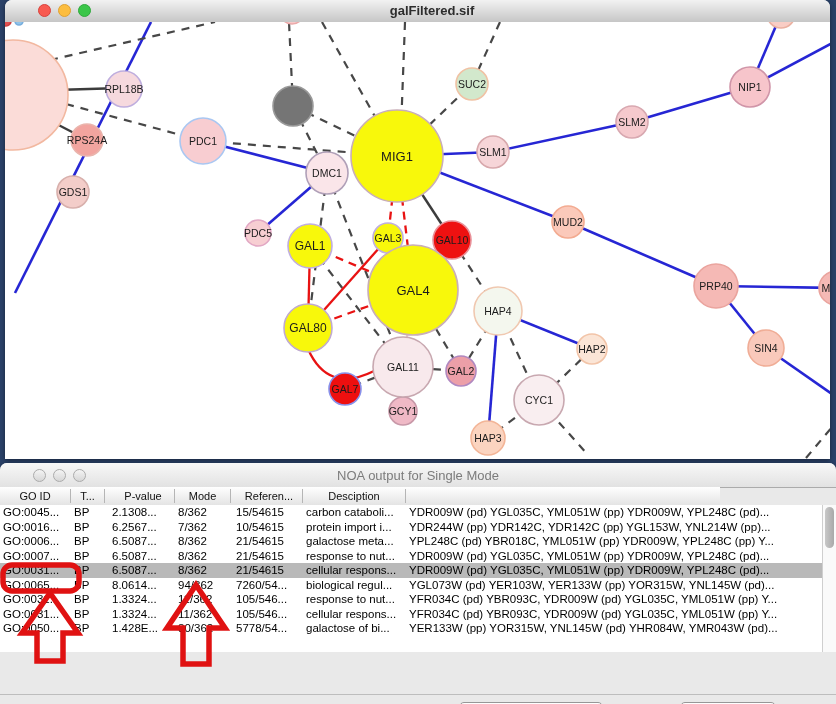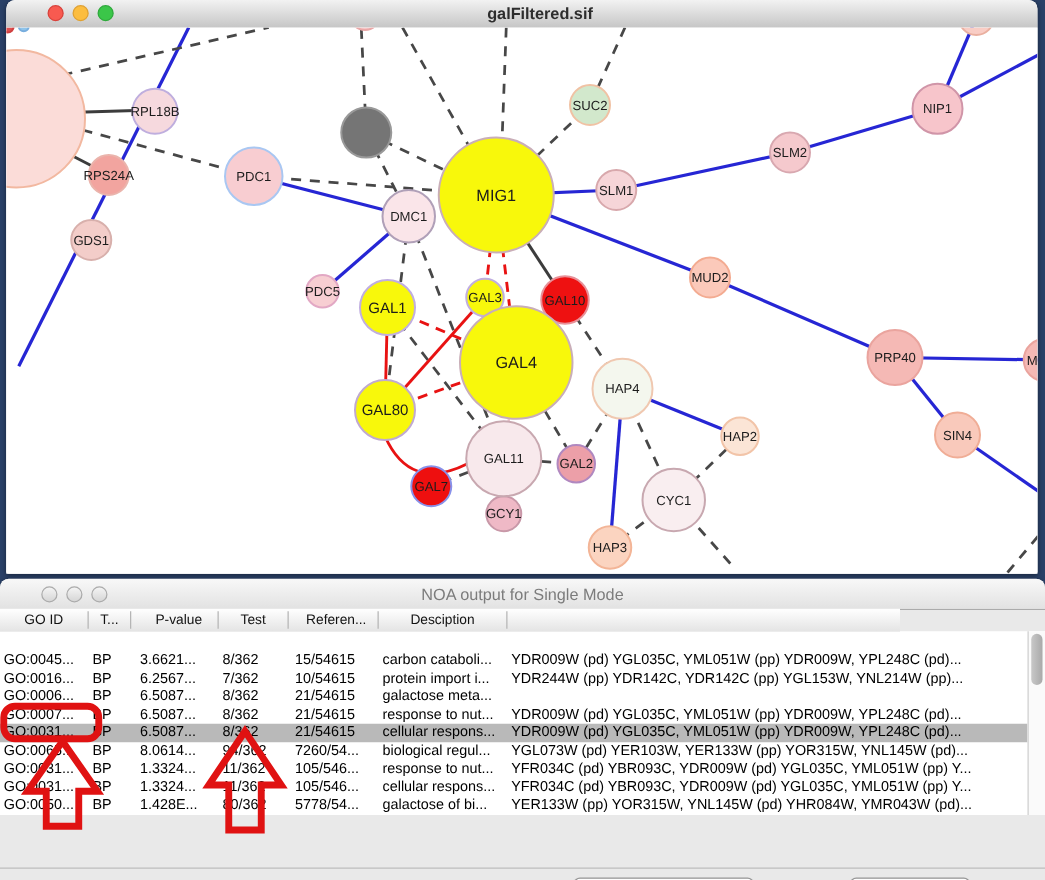--- a/index.html
+++ b/index.html
@@ -30,21 +30,21 @@
   #noa-window{left:0;top:463px;width:836px;height:241px;background:#e9e9e9;border-radius:7px 7px 0 0;}
   #noa-window .titlebar{height:24px;}
   #noa-window .title{top:5px;color:#7c7c7c;}
   #noa-window .lights{left:33px;top:6px;}
   #table-header{position:absolute;left:0;top:24px;width:720px;height:18px;
                 background:linear-gradient(#ffffff,#e4e4e4);border-bottom:1px solid #9e9e9e;
                 display:flex;align-items:center;font-size:11px;color:#111;}
   .hc{display:inline-block;box-sizing:border-box;text-align:center;border-right:1px solid #b5b5b5;
       height:14px;line-height:14px;overflow:hidden;white-space:nowrap;}
   #table-area{position:absolute;left:0;top:42px;width:836px;height:147px;background:#fff;}
-  #tbody{position:absolute;left:0;top:16px;width:822px;}
+  #tbody{position:absolute;left:0;top:0;width:822px;}
   .trow{display:flex;height:14.5px;font-size:11.5px;color:#000;align-items:center;background:#fff;}
   .trow.sel{background:#b9b9b9;}
   .tc{display:inline-block;box-sizing:border-box;padding-left:3px;white-space:nowrap;overflow:hidden;height:14px;line-height:14px;}
   .c0{width:71px;}.c1{width:34px;}.c2{width:70px;padding-left:7px;}.c3{width:56px;}
   .c4{width:72px;padding-left:5px;}.c5{width:103px;}.c6{flex:1;}
   #scrollbar{position:absolute;right:0;top:0;width:14px;height:147px;background:#fafafa;
              border-left:1px solid #cfcfcf;box-sizing:border-box;}
   #scrollthumb{position:absolute;left:2px;top:2px;width:9px;height:41px;border-radius:5px;
                background:linear-gradient(90deg,#c8c8c8,#a9a9a9);}
   #button-bar{position:absolute;left:0;top:189px;width:836px;height:52px;background:#e9e9e9;
@@ -197,31 +197,31 @@
       <div class="light li"></div>
       <div class="light li"></div>
     </div>
     <div class="title">NOA output for Single Mode</div>
   </div>
 
   <div id="table-header">
       <span class="hc c0">GO ID</span>
       <span class="hc c1">T...</span>
       <span class="hc c2">P-value</span>
-      <span class="hc c3">Test</span>
+      <span class="hc c3">Mode</span>
       <span class="hc c4">Referen...</span>
       <span class="hc c5">Desciption</span>
     </div>
 
   <div id="table-area">
     <div id="tbody">
         <div class="trow">
           <span class="tc c0">GO:0045...</span>
           <span class="tc c1">BP</span>
-          <span class="tc c2">3.6621...</span>
+          <span class="tc c2">2.1308...</span>
           <span class="tc c3">8/362</span>
           <span class="tc c4">15/54615</span>
           <span class="tc c5">carbon cataboli...</span>
           <span class="tc c6">YDR009W (pd) YGL035C, YML051W (pp) YDR009W, YPL248C (pd)...</span>
         </div>
         <div class="trow">
           <span class="tc c0">GO:0016...</span>
           <span class="tc c1">BP</span>
           <span class="tc c2">6.2567...</span>
           <span class="tc c3">7/362</span>
@@ -229,20 +229,21 @@
           <span class="tc c5">protein import i...</span>
           <span class="tc c6">YDR244W (pp) YDR142C, YDR142C (pp) YGL153W, YNL214W (pp)...</span>
         </div>
         <div class="trow">
           <span class="tc c0">GO:0006...</span>
           <span class="tc c1">BP</span>
           <span class="tc c2">6.5087...</span>
           <span class="tc c3">8/362</span>
           <span class="tc c4">21/54615</span>
           <span class="tc c5">galactose meta...</span>
+          <span class="tc c6">YPL248C (pd) YBR018C, YML051W (pp) YDR009W, YPL248C (pp) Y...</span>
         </div>
         <div class="trow">
           <span class="tc c0">GO:0007...</span>
           <span class="tc c1">BP</span>
           <span class="tc c2">6.5087...</span>
           <span class="tc c3">8/362</span>
           <span class="tc c4">21/54615</span>
           <span class="tc c5">response to nut...</span>
           <span class="tc c6">YDR009W (pd) YGL035C, YML051W (pp) YDR009W, YPL248C (pd)...</span>
         </div>

